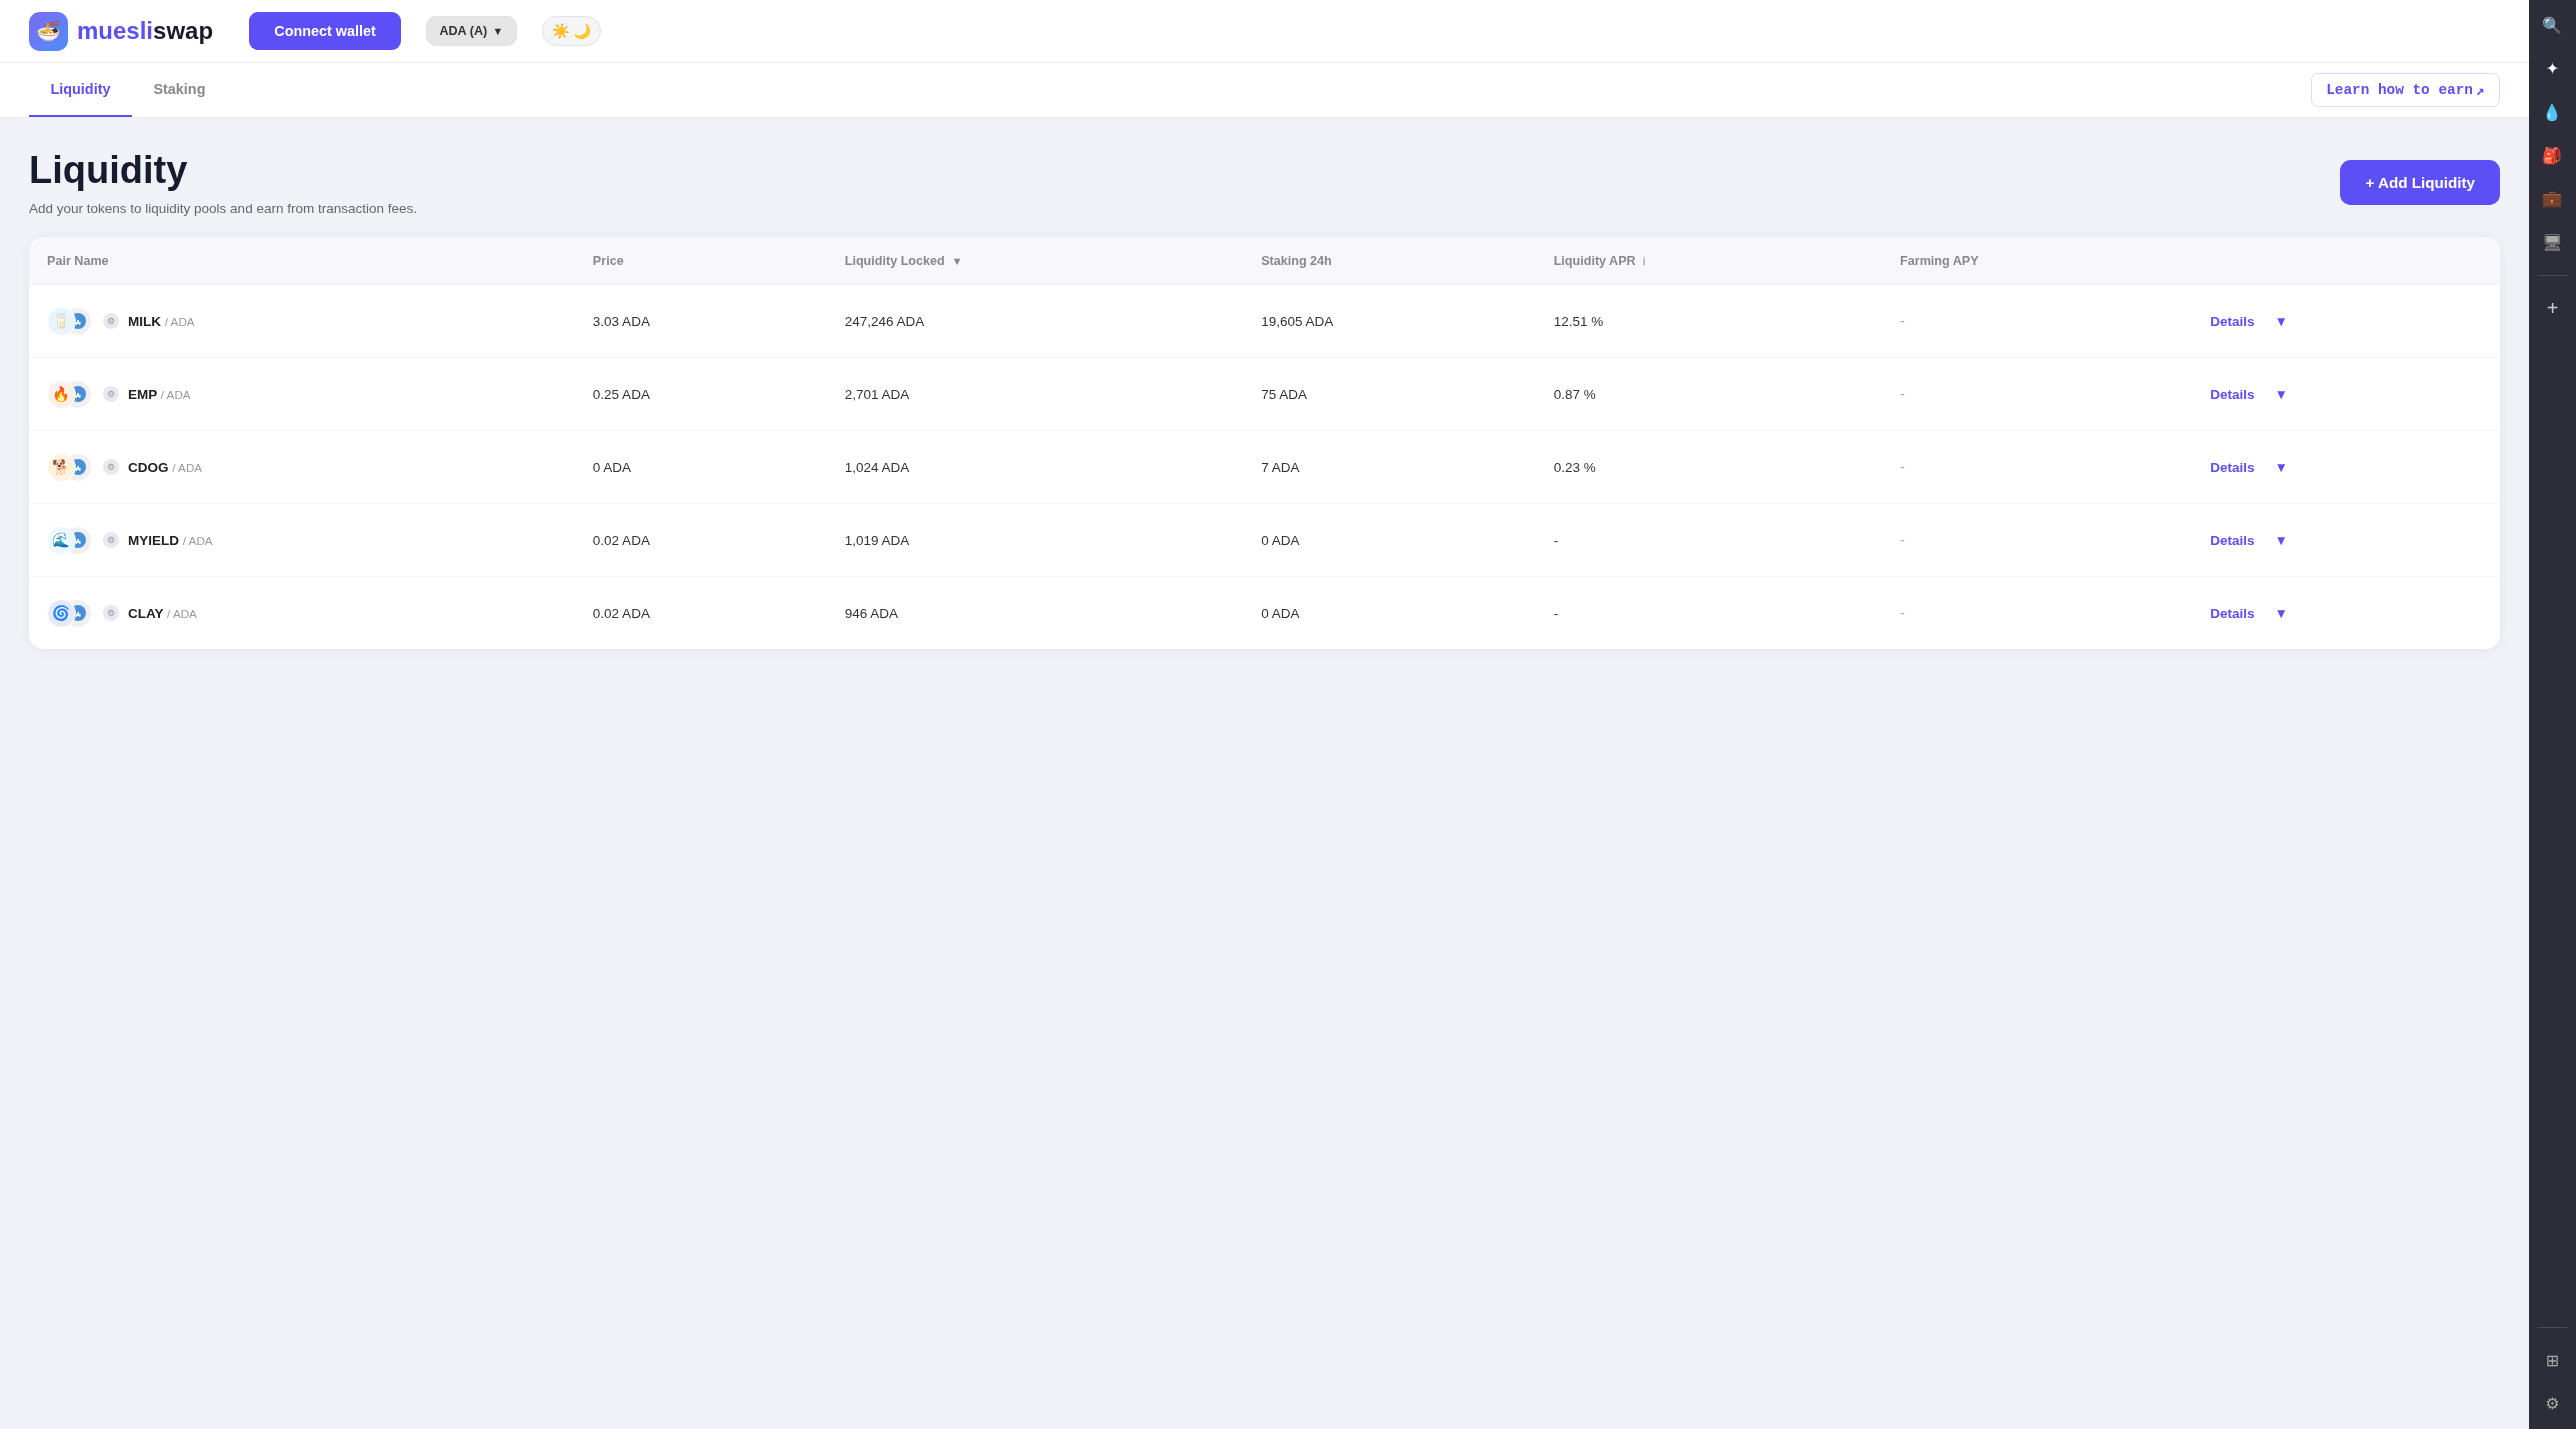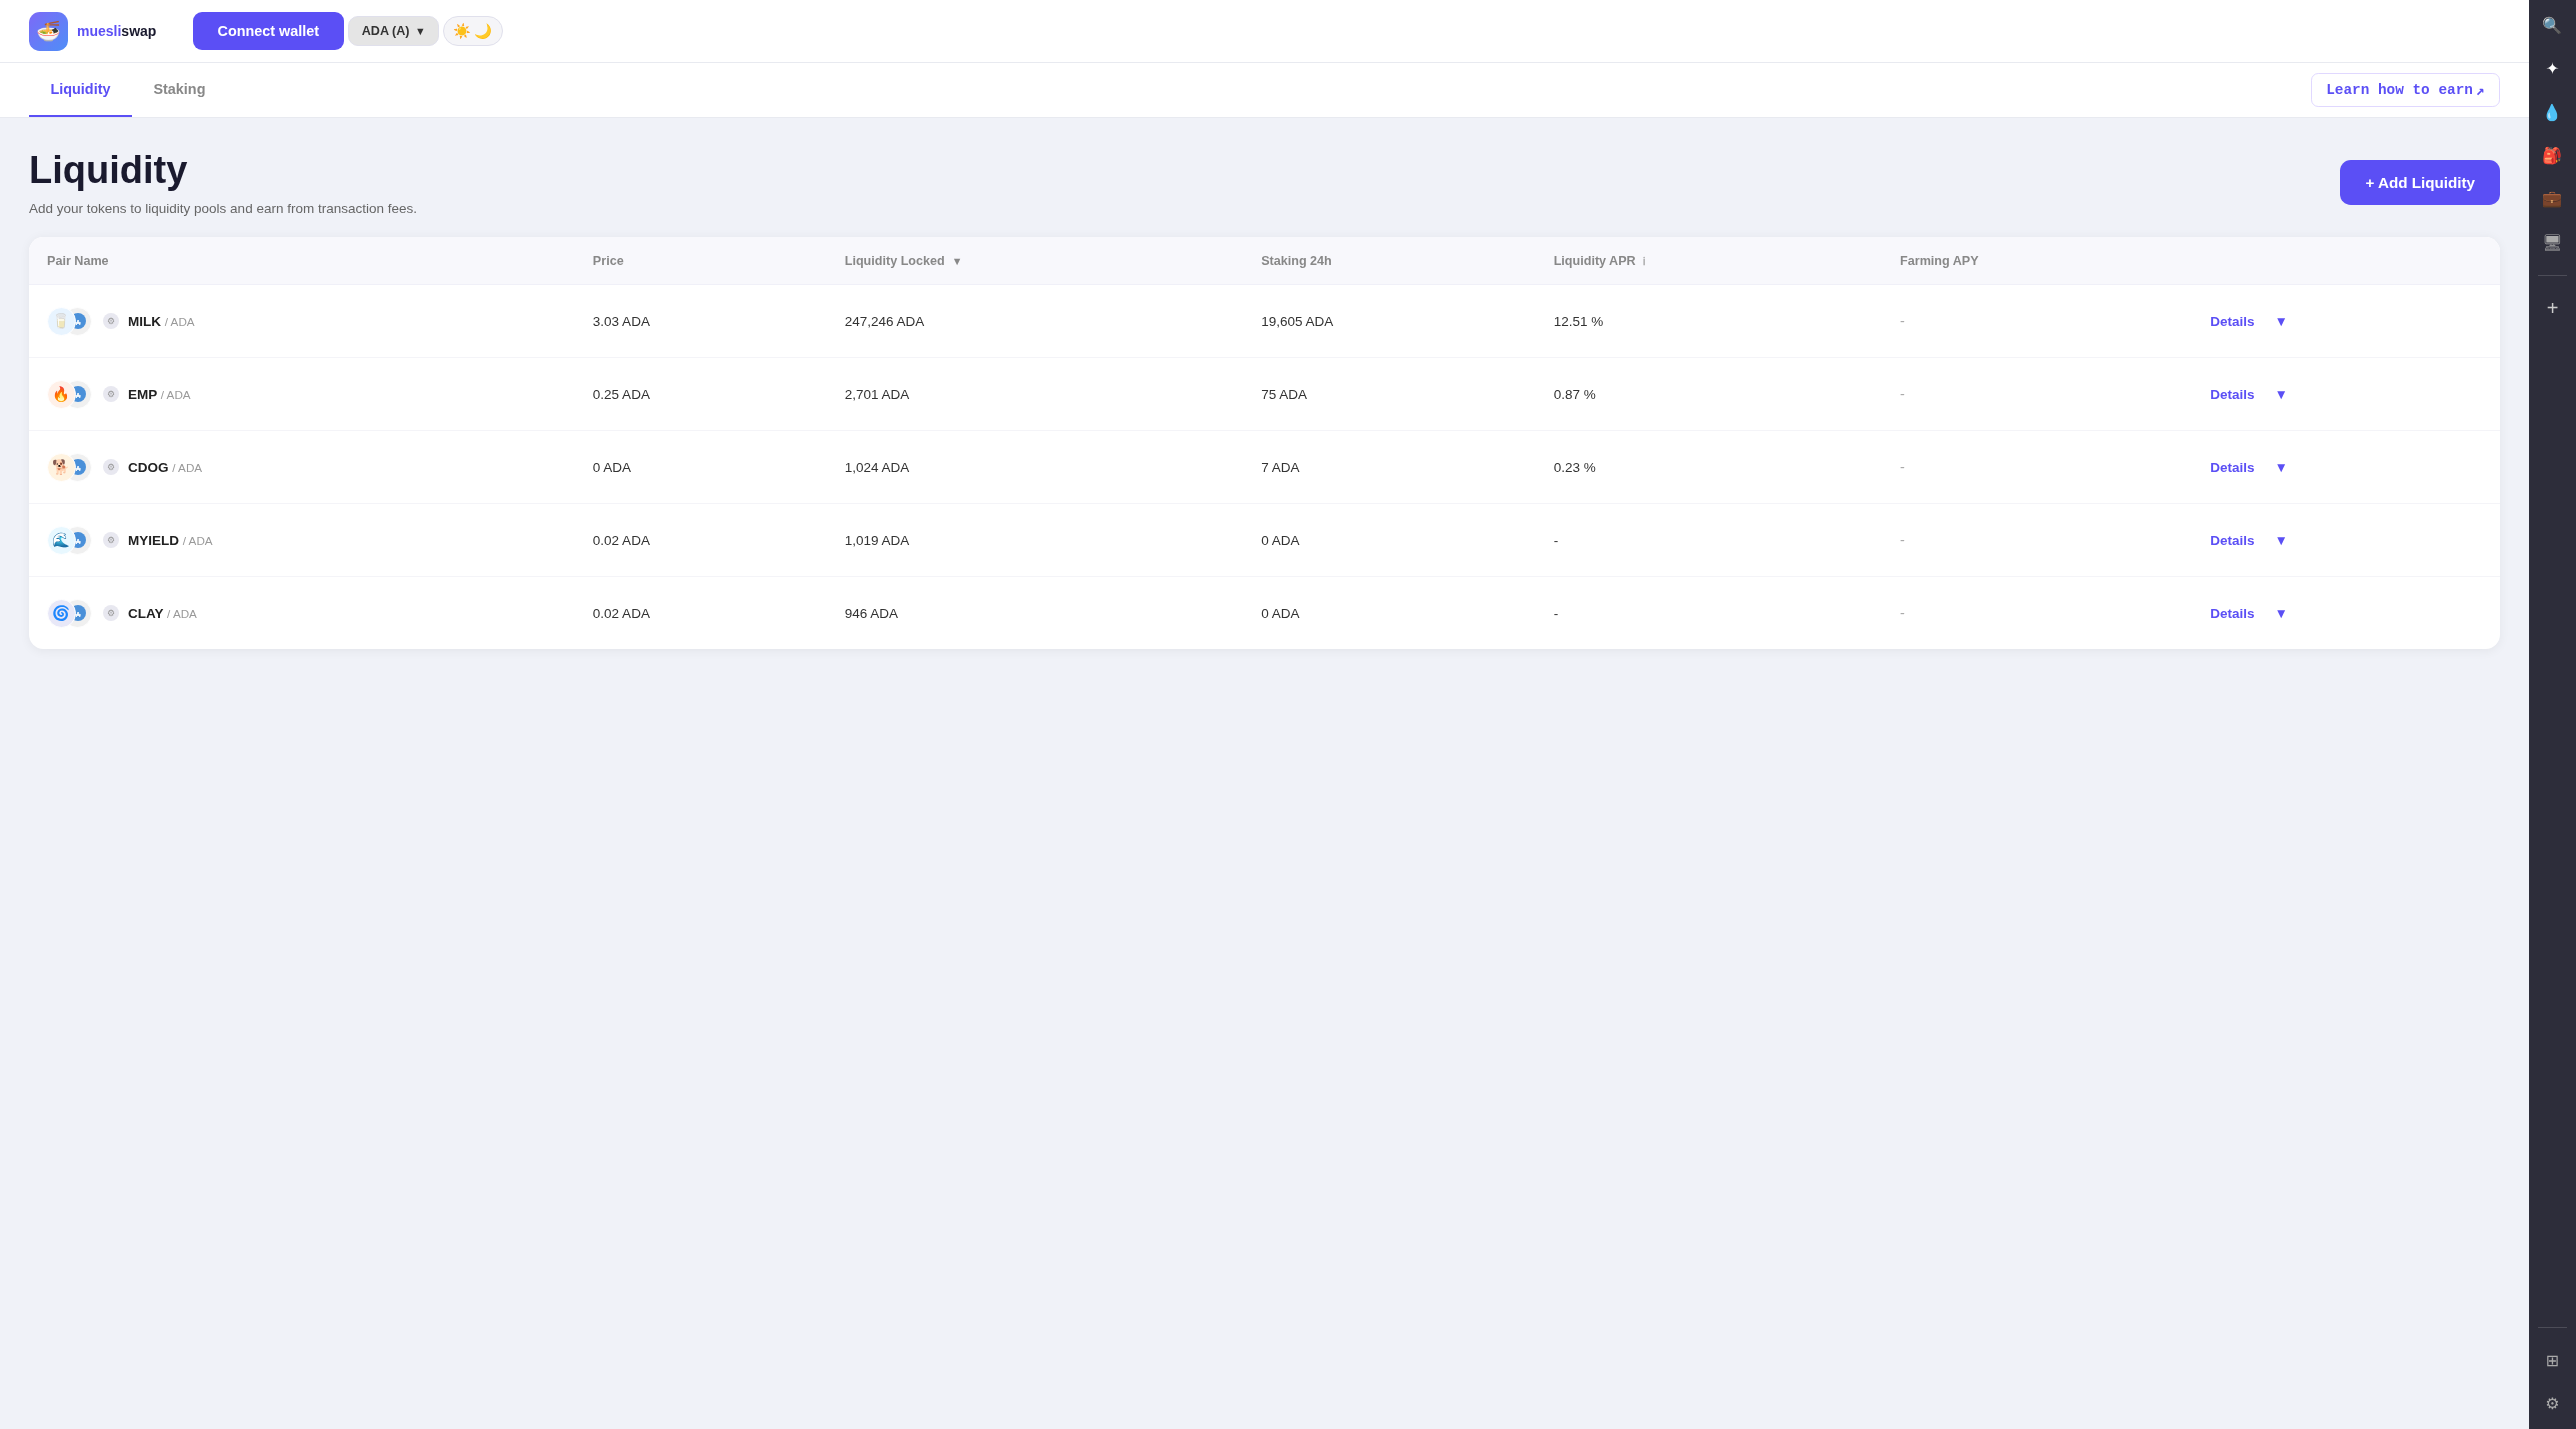--- a/index.html
+++ b/index.html
@@ -78,21 +78,21 @@
       width: 39px;
       height: 39px;
       background: linear-gradient(135deg, #7c6af7, #4f8ef7);
       border-radius: 10.8px;
       display: flex;
       align-items: center;
       justify-content: center;
       font-size: 20px;
     }
     .navbar-logo-text {
-      font-size: 14px;
+      font-size: 24px;
       font-weight: 700;
       color: #1a1a2e;
     }
     .navbar-logo-text span { color: #5b4ff5; }
     .navbar-nav {
       display: flex;
       align-items: center;
       gap: 25px;
       flex: 1;
     }
@@ -100,21 +100,21 @@
       font-size: 14.4px;
       color: #555;
       text-decoration: none;
       cursor: pointer;
       font-weight: 500;
     }
     .nav-link.active { color: #5b4ff5; font-weight: 700; }
     .navbar-right {
       display: flex;
       align-items: center;
-      gap: 4px;
+      gap: 25px;
     }
     .connect-wallet-btn {
       background: #5b4ff5;
       color: #fff;
       border: none;
       border-radius: 9px;
       padding: 10.8px 25px;
       font-size: 14.4px;
       font-weight: 600;
       cursor: pointer;

